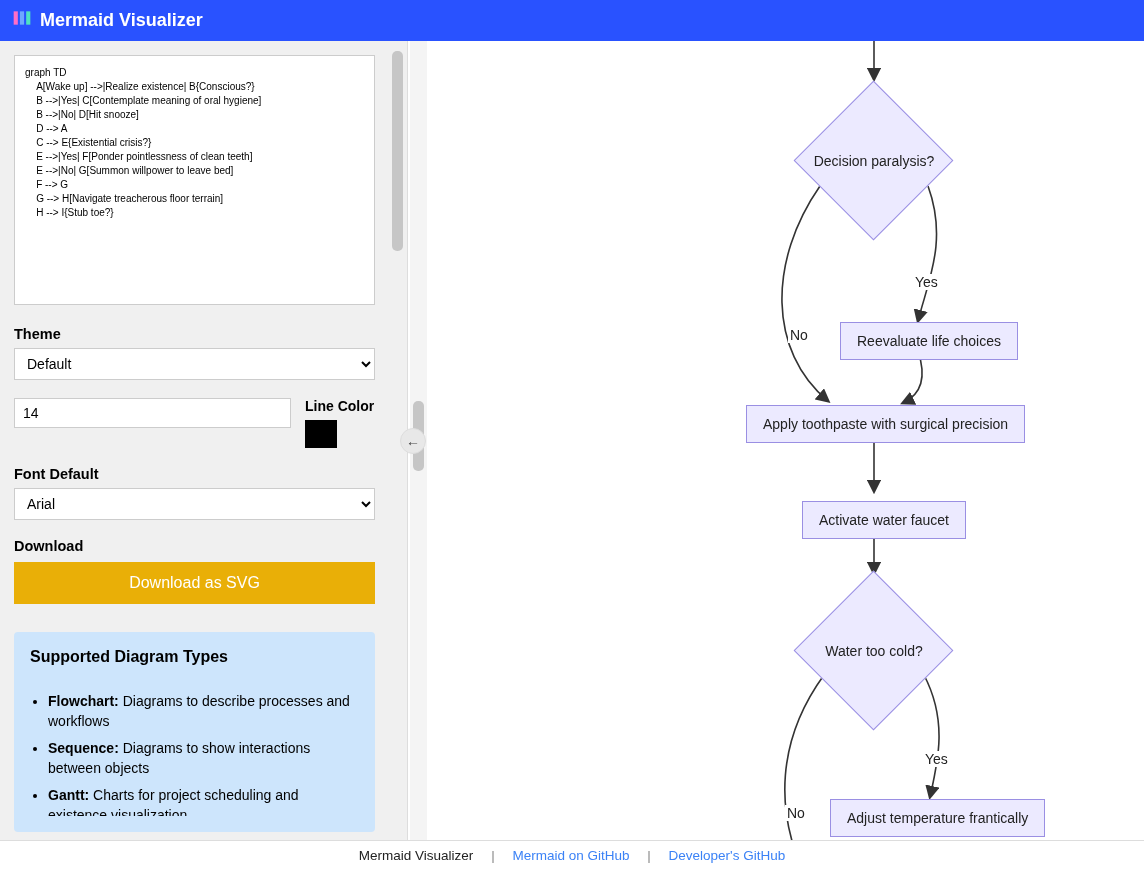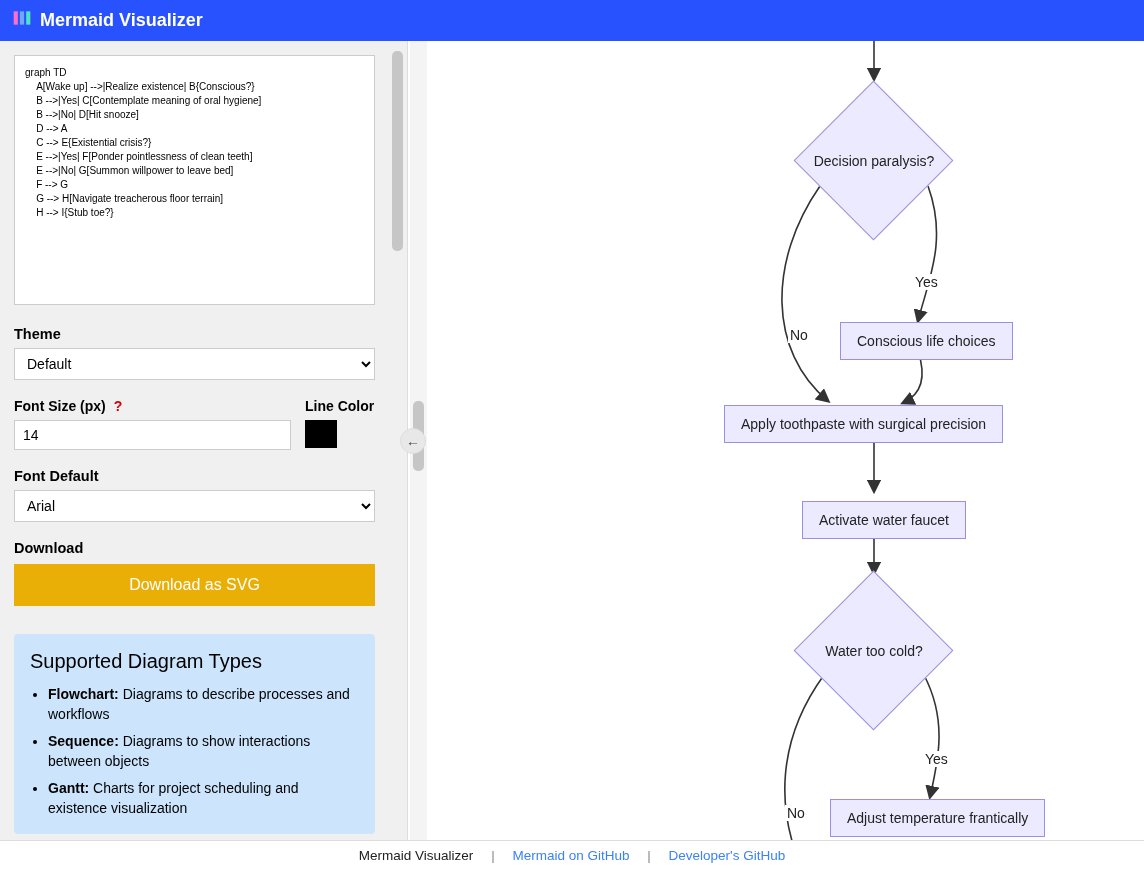--- a/index.html
+++ b/index.html
@@ -69,21 +69,21 @@
   .q-icon { color:#d40000; font-weight:700; cursor:pointer;}
   .color-swatch { width: 32px; height: 28px; background:#000; border:2px solid #000; cursor:pointer; margin-top:2px;}
   .dl-btn {
     background:#e9af07; color:#fff; text-align:center; padding:12px;
     font-size:16px; cursor:pointer; margin-top:8px;
   }
   .info-panel {
     background:#cde5fc; border-radius:4px; padding:16px; margin-top:28px;
     height:200px; display:flex; flex-direction:column;
   }
-  .info-panel h3 { font-size:20px; font-weight:400; margin-bottom:12px;}
+  .info-panel h3 { font-size:16px; font-weight:700; margin-bottom:26px;}
   .info-list-wrap { flex:1; overflow-y:scroll; padding-right:4px;}
   .info-list-wrap ul { list-style: disc; margin-left:18px; }
   .info-list-wrap li { margin-bottom:8px; line-height:1.4; font-size:14px;}
   .info-list-wrap b { font-weight:700; }
   .side-scroll {
     width: 18px; background:#f0f0f0; position:relative;
   }
   .side-scroll .thumb {
     position:absolute; top:10px; left:3px; width:11px; height:200px;
     background:#c6c6c6; border-radius:5px;
@@ -158,24 +158,20 @@
     G --&gt; H[Navigate treacherous floor terrain]
     H --&gt; I{Stub toe?}</textarea>
 
       <span class="label">Theme</span>
       <select>
         <option>Default</option>
       </select>
 
       <div class="row">
         <div class="col-a">
-          <div class="fs-label">
-            <span>Font Size (px)</span>
-            <span class="q-icon">?</span>
-          </div>
           <input type="text" value="14" style="">
         </div>
         <div class="col-b">
           <div class="fs-label">
               <span>Line Color</span>
             </div>
           <div class="color-swatch"></div>
         </div>
       </div>
 
@@ -237,22 +233,22 @@
       <path d="M 416 634 C 368 700, 368 770, 395 830" fill="none" stroke="#333" stroke-width="1.6"></path>
     </svg>
 
     <div class="diamond" style="left:386px; top:40px;">
       <div class="shape"></div>
         <div class="txt">Decision paralysis?</div>
     </div>
     <div class="edge-label" style="left:505px; top:233px;">Yes</div>
     <div class="edge-label" style="left:380px; top:286px;">No</div>
 
-    <div class="node" style="left:432px; top:281px;">Conscious life choices</div>
-    <div class="node" style="left:316px; top:364px;">Apply toothpaste with surgical precision</div>
+    <div class="node" style="left:432px; top:281px;">Reevaluate life choices</div>
+    <div class="node" style="left:338px; top:364px;">Apply toothpaste with surgical precision</div>
     <div class="node" style="left:394px; top:460px;">Activate water faucet</div>
 
     <div class="diamond" style="left:386px; top:530px;">
       <div class="shape"></div>
         <div class="txt">Water too cold?</div>
     </div>
     <div class="edge-label" style="left:515px; top:710px;">Yes</div>
     <div class="edge-label" style="left:377px; top:764px;">No</div>
 
     <div class="node" style="left:422px; top:758px;">Adjust temperature frantically</div>

